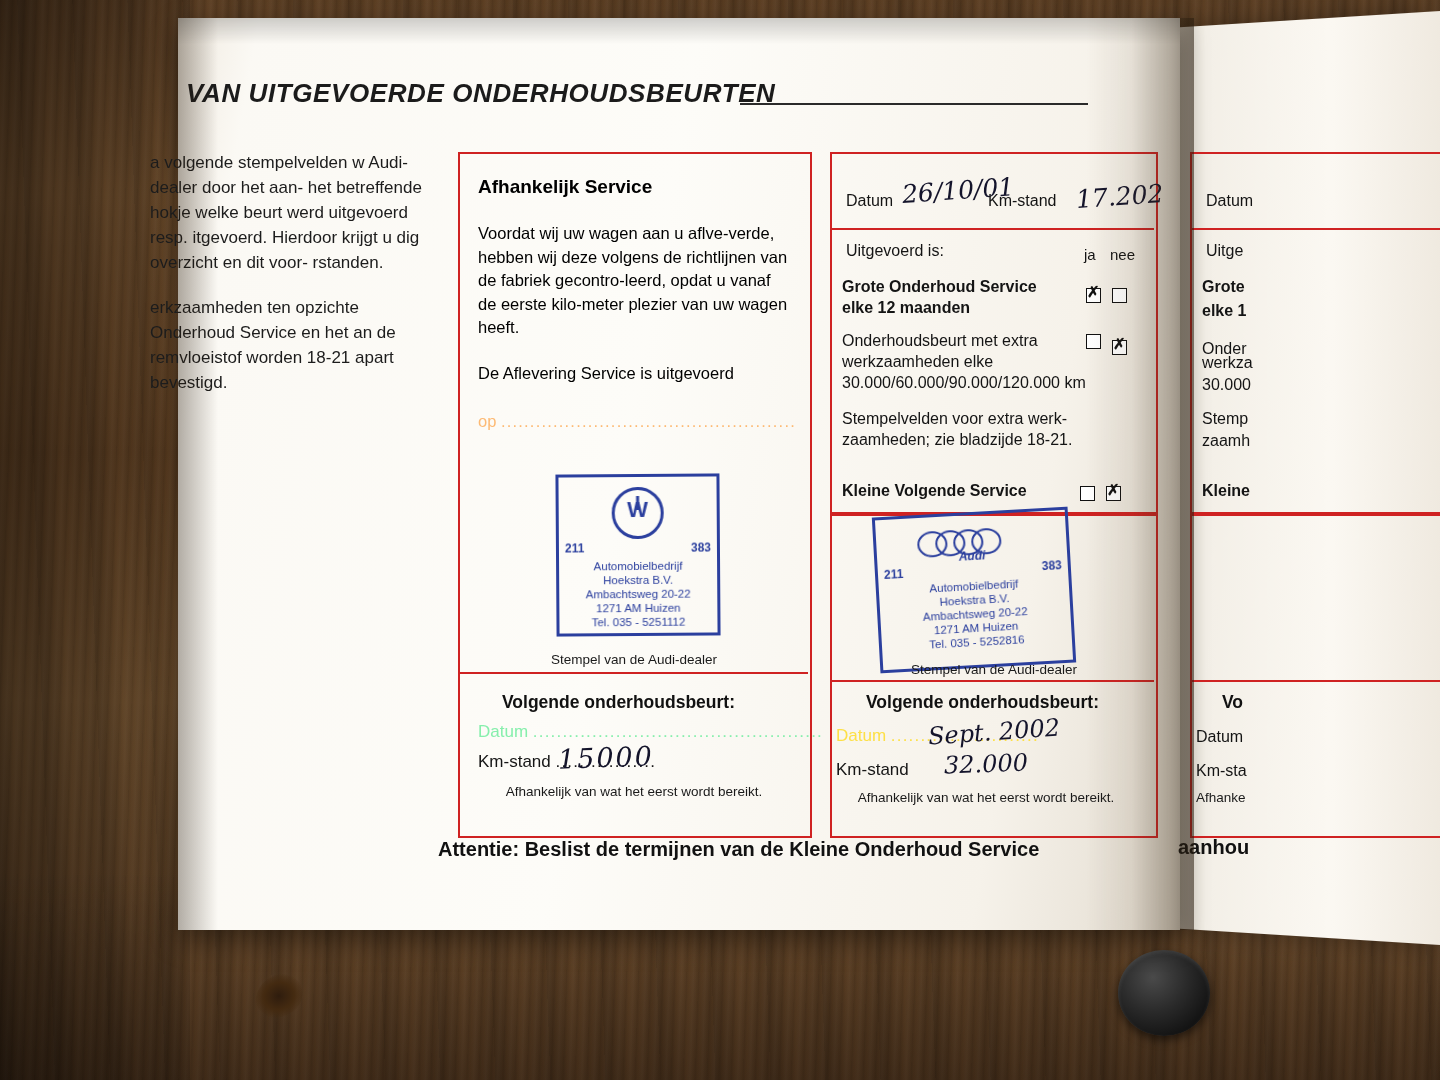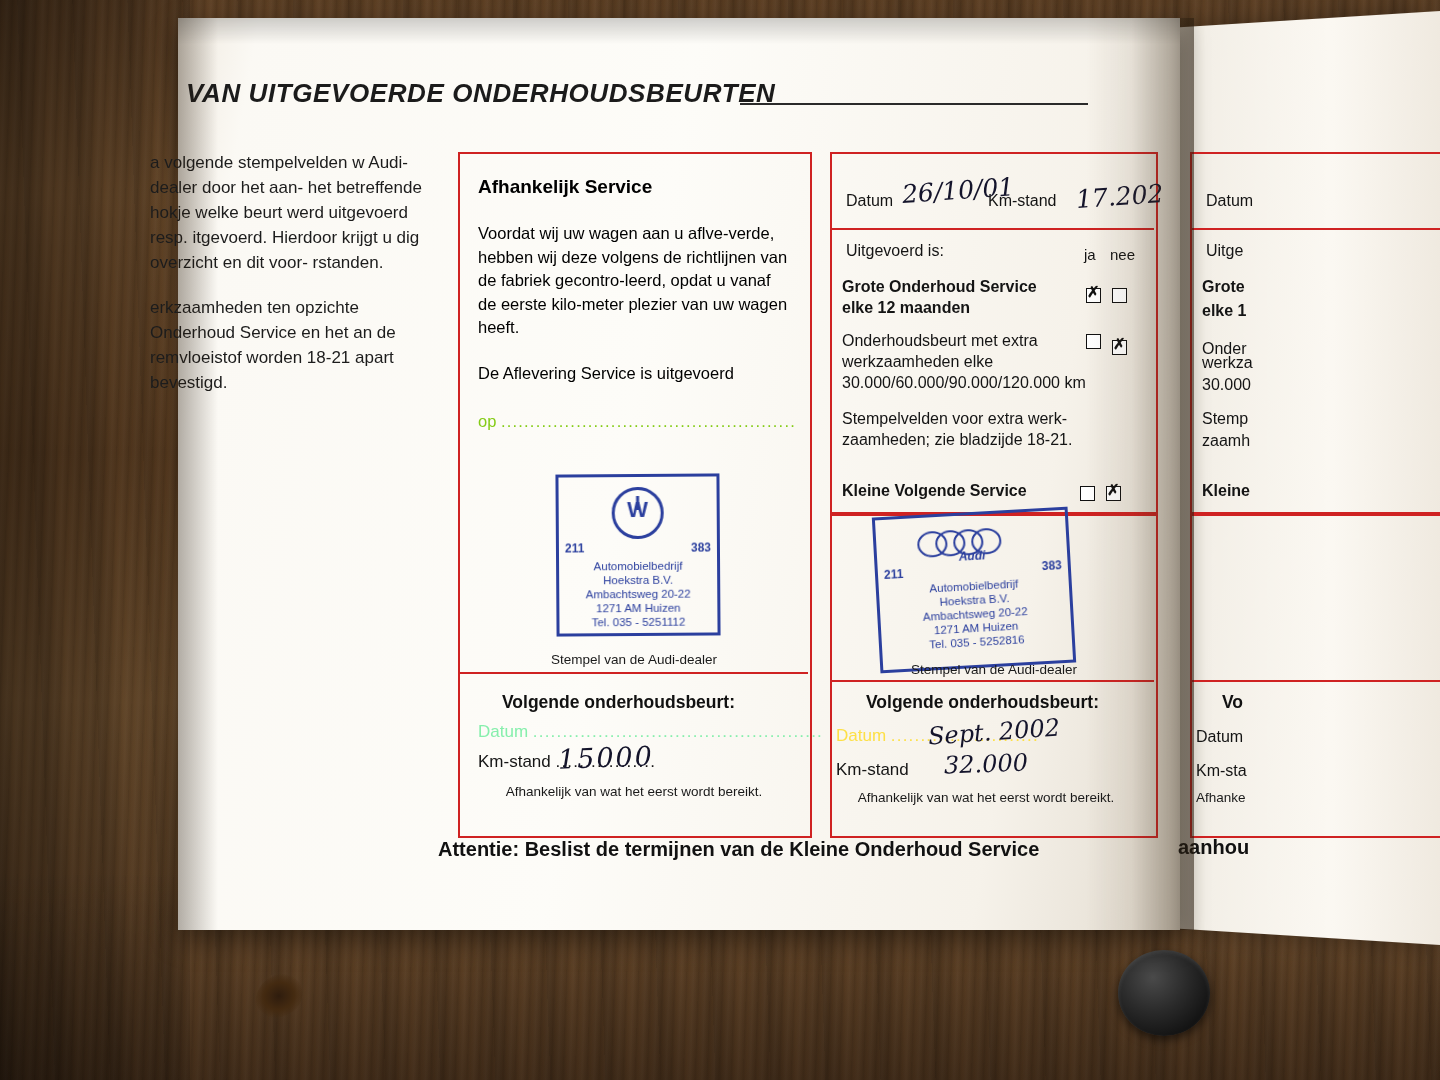--- a/index.html
+++ b/index.html
@@ -204,21 +204,21 @@
 
   <div class="redbox box-aflev"></div>
   <div class="hr-red" style="left:458px;top:672px;width:350px;"></div>
 
   <div class="aflev-inner">
     <div class="t">Afhankelijk Service</div>
     <div class="p">Voordat wij uw wagen aan u aflve-verde, hebben wij deze volgens de richtlijnen van de fabriek gecontro-leerd, opdat u vanaf de eerste kilo-meter plezier van uw wagen heeft.</div>
     <div class="p">De Aflevering Service is uitgevoerd</div>
   </div>
 
-  <div style="position:absolute;left:478px;top:412px;font-size:16.5px;color:#84cc16;">
+  <div style="position:absolute;left:478px;top:412px;font-size:16.5px;color:#fdba74;">
     <span>op</span>
     <span class="dots">...................................................</span>
   </div>
 
   <div class="stamp stamp-vw blur">
     <div class="vw-logo"></div>
     <div style="position:relative;height:18px;">
       <span class="corner-l">211</span>
       <span class="corner-r">383</span>
     </div>

